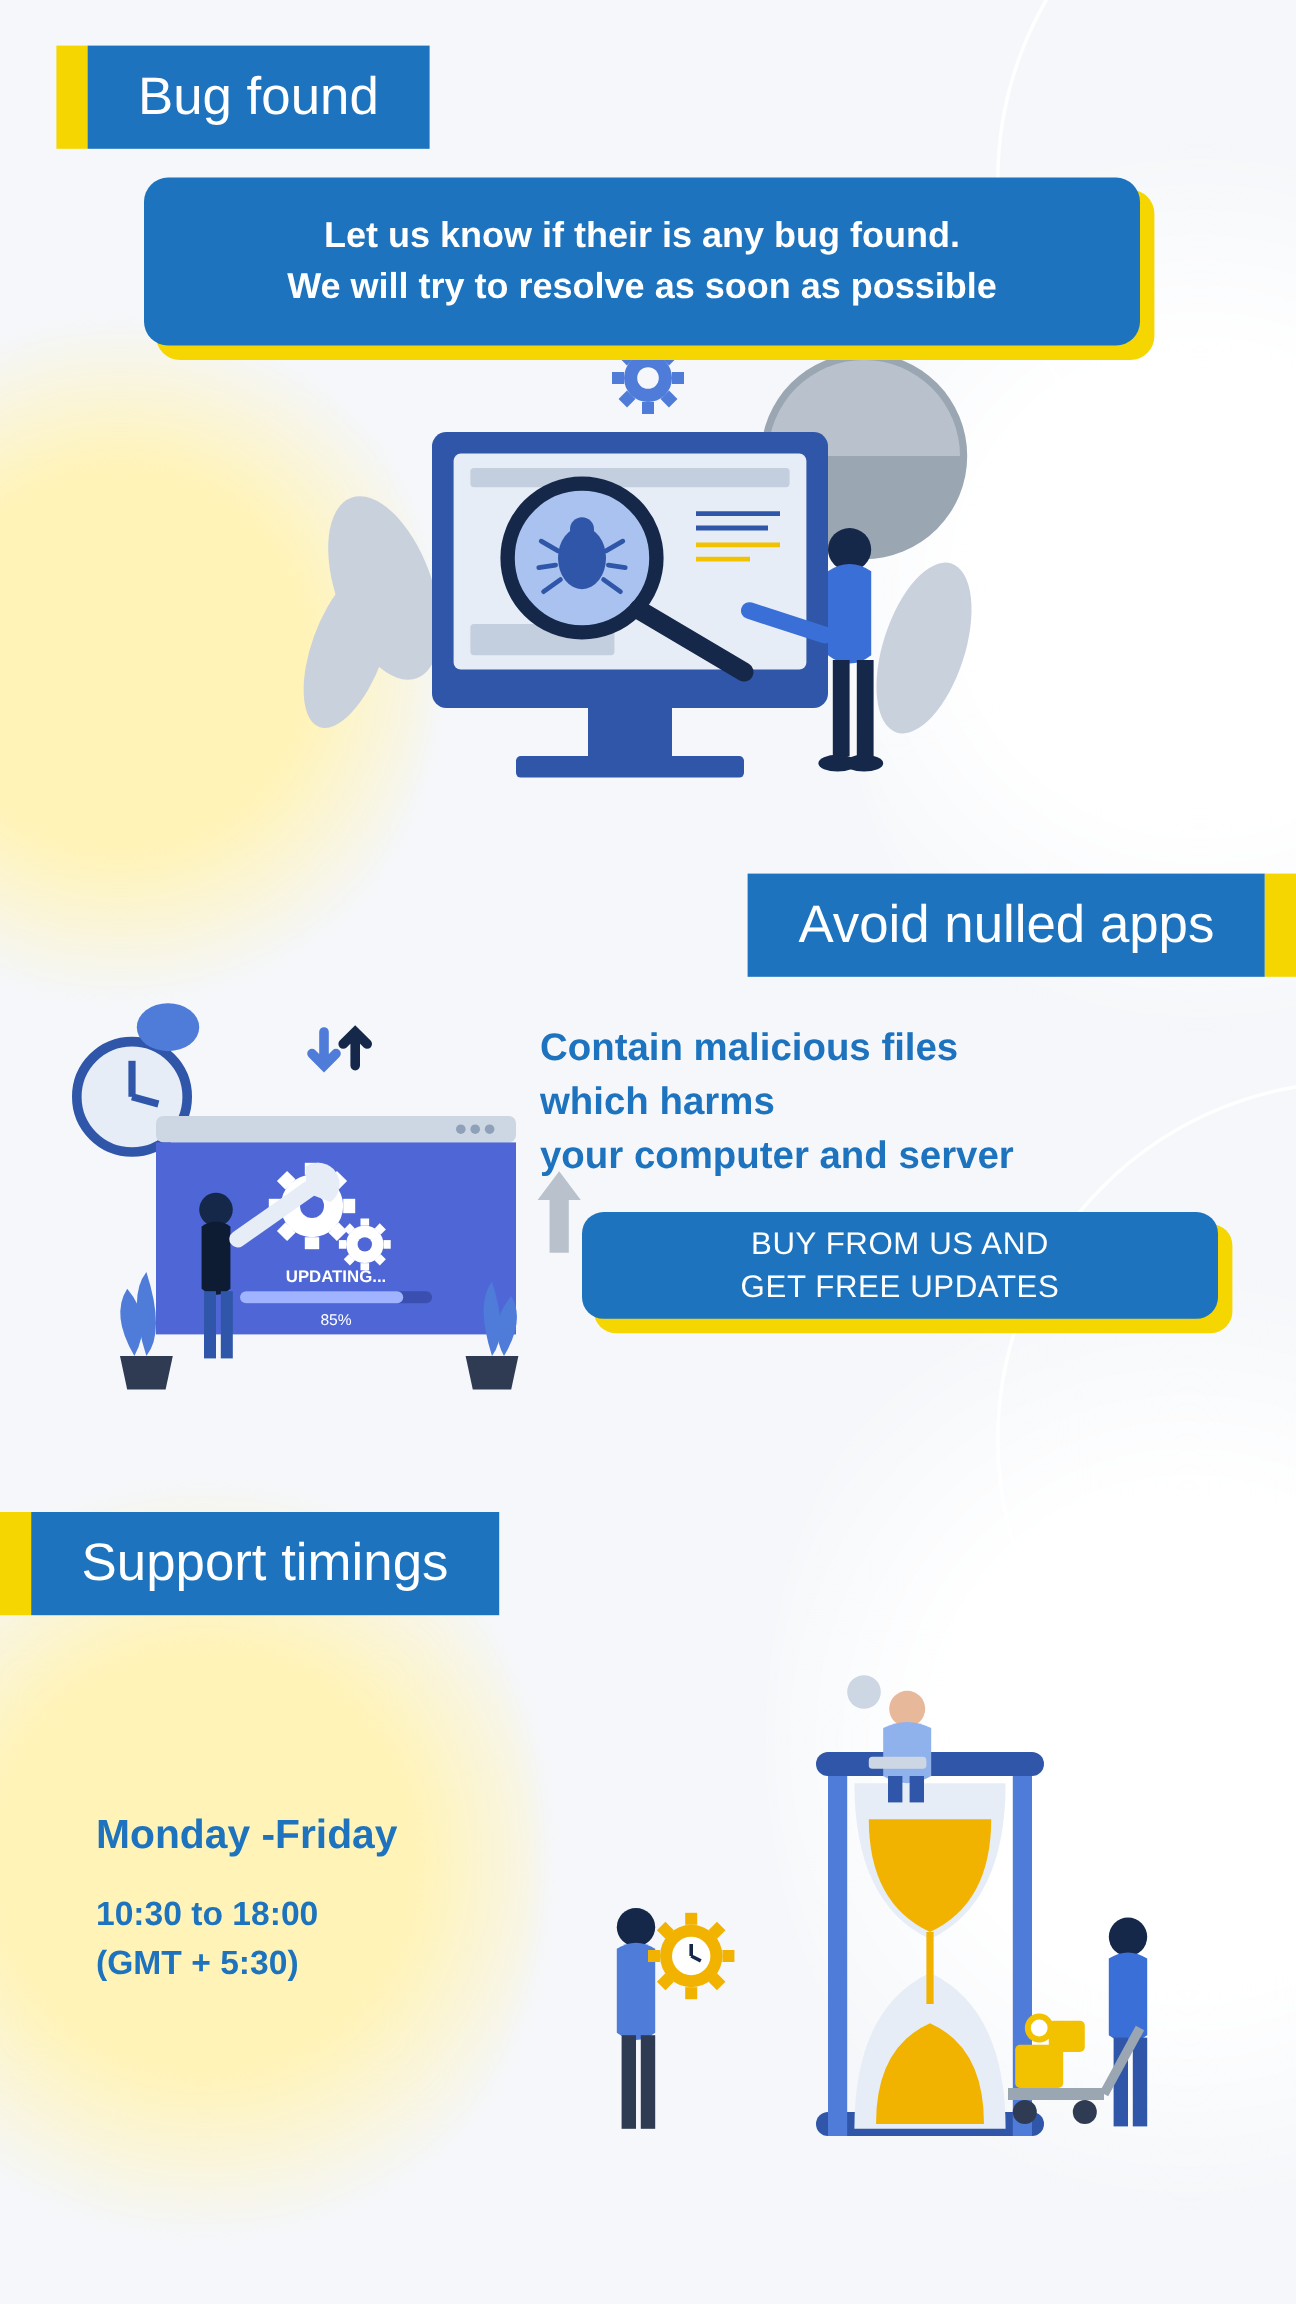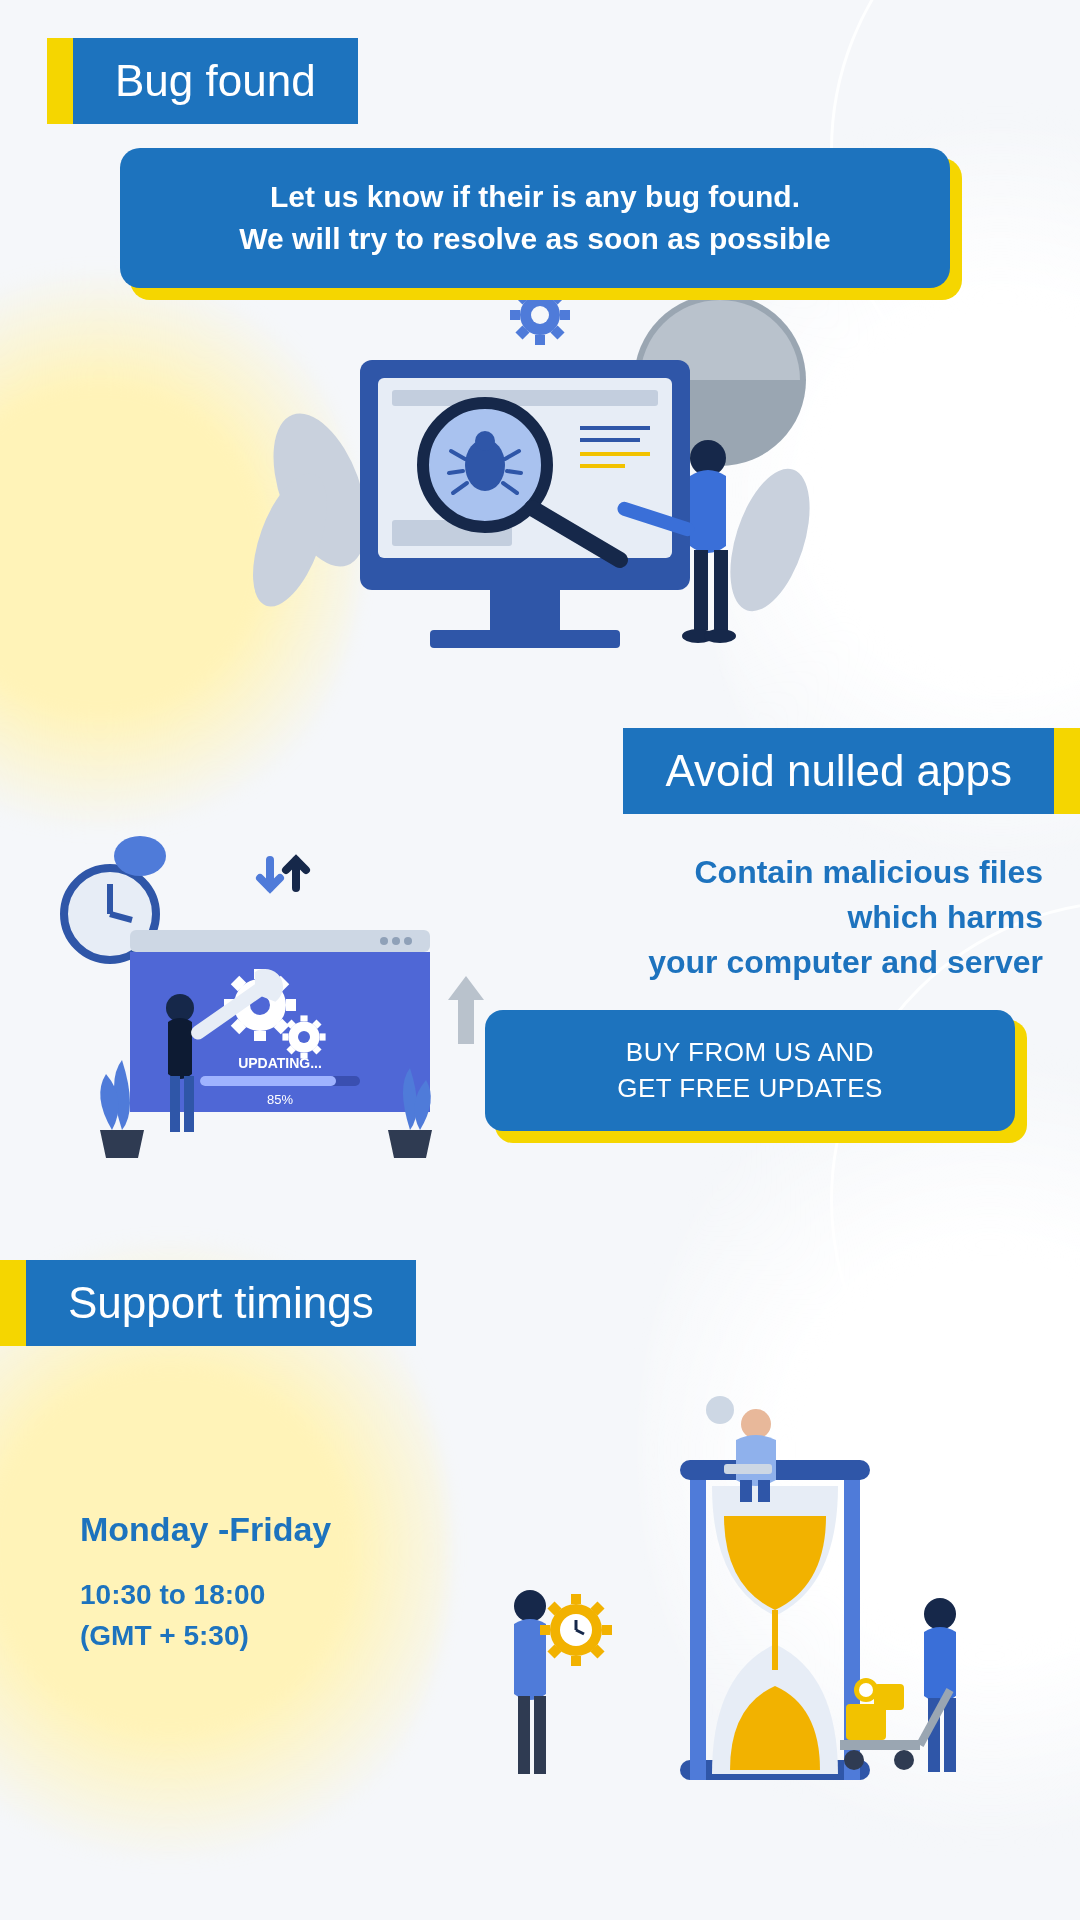--- a/index.html
+++ b/index.html
@@ -89,24 +89,24 @@
   
   .illus {
     position: absolute;
     z-index: 3;
   }
   .illus svg { display: block; }
 
   
   .nulled-text {
     position: absolute;
-    left: 463px;
+    left: 450px;
     top: 850px;
     width: 580px;
-    text-align: right;
+    text-align: left;
     color: #1d73be;
     font-size: 32px;
     font-weight: 700;
     line-height: 1.4;
     z-index: 5;
   }
   .cta {
     position: absolute;
     left: 485px;
     top: 1010px;
@@ -116,21 +116,21 @@
     position: absolute;
     inset: 10px -12px -12px 10px;
     background: #f5d600;
     border-radius: 18px;
     z-index: -1;
   }
   .cta .btn {
     background: #1d73be;
     color: #fff;
     border-radius: 18px;
-    padding: 24px 48px;
+    padding: 8px 48px;
     text-align: center;
     font-size: 26px;
     font-weight: 500;
     letter-spacing: .5px;
     line-height: 1.4;
     width: 530px;
   }
 
   
   .timings-block {

